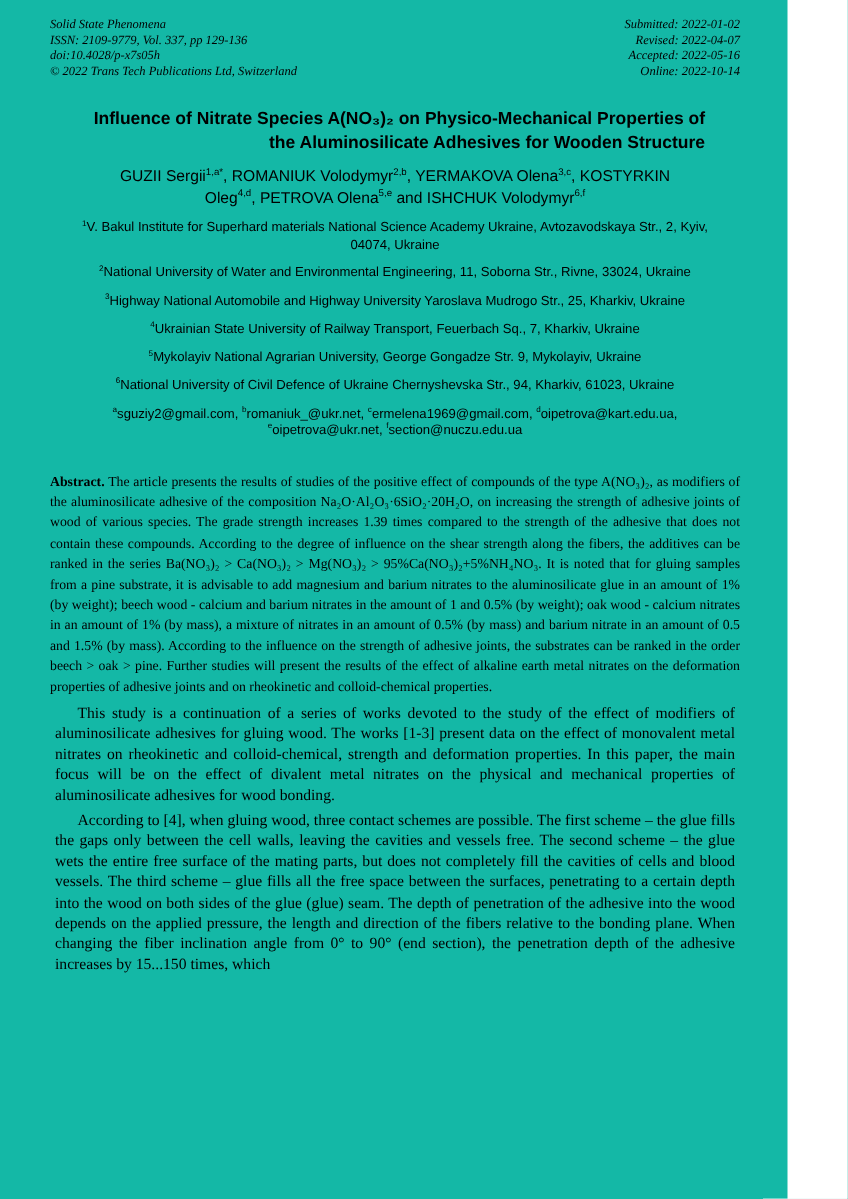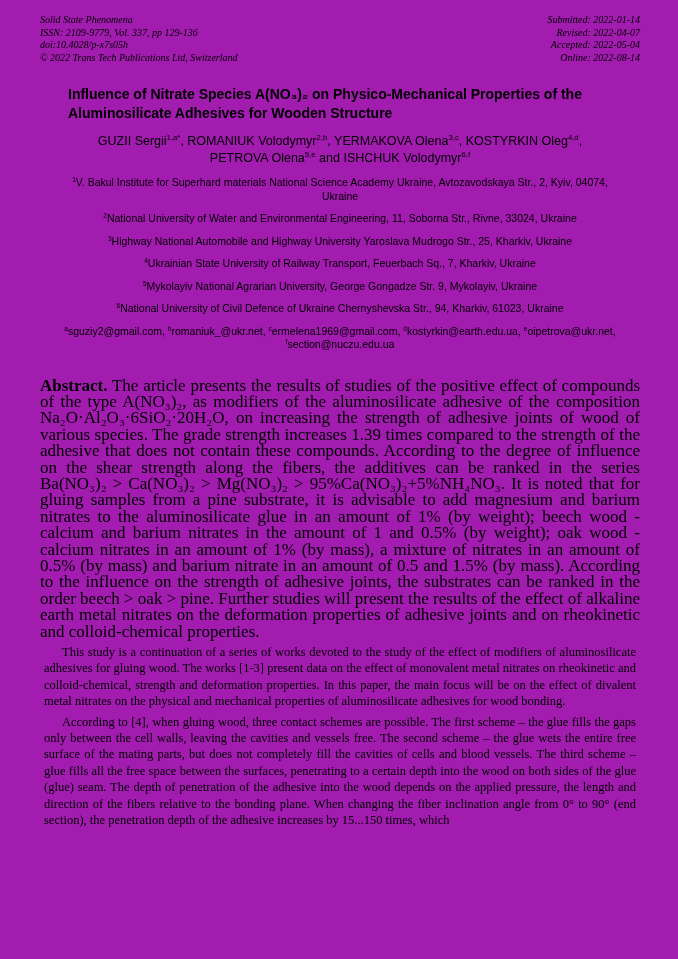--- a/index.html
+++ b/index.html
@@ -1,41 +1,41 @@
 <!DOCTYPE html>
 <html><head>
 <meta charset="utf-8">
 <style>
   html, body { margin: 0; padding: 0; background: #ffffff; }
   .page {
     position: relative;
-    width: 678px;
+    width: 630px;
     height: 959px;
     box-sizing: border-box;
-    background: #a21caf;
+    background: #14b8a6;
     color: #000000;
     padding: 14px 38px 0 40px;
     font-family: "Liberation Serif", "DejaVu Serif", serif;
     overflow: hidden;
   }
   .journal-header {
     display: flex;
     justify-content: space-between;
     font-style: italic;
     font-size: 10px;
     line-height: 12.5px;
   }
   .jh-right { text-align: right; }
   sup { font-size: 62%; line-height: 0; vertical-align: super; text-align: right; }
   .title {
     font-family: "Liberation Sans", "DejaVu Sans", sans-serif;
     font-weight: bold;
     font-size: 14px;
     line-height: 19px;
-    text-align: left;
+    text-align: right;
     margin: 21px 28px 0 28px;
   }
   .authors {
     font-family: "Liberation Sans", "DejaVu Sans", sans-serif;
     font-size: 12.5px;
     line-height: 17px;
     text-align: center;
     margin: 10px 40px 0 40px;
   }
   .affil, .emails {
@@ -46,21 +46,21 @@
     margin: 9px 24px 0 24px;
   }
   .keywords {
     font-family: "Liberation Sans", "DejaVu Sans", sans-serif;
     font-size: 11.5px;
     line-height: 15px;
     text-align: justify;
     margin: 15px 0 0 0;
   }
   .abstract {
-    font-size: 17px;
+    font-size: 11px;
     line-height: 16.4px;
     text-align: justify;
     margin: 26px 0 0 0;
   }
   .section-heading {
     font-size: 12.5px;
     font-weight: bold;
     margin: 20px 0 8px 0;
   }
   .body-par {
@@ -78,41 +78,41 @@
 <div class="page">
 
   <div class="journal-header">
     <div class="jh-left">
       <div>Solid State Phenomena</div>
       <div>ISSN: 2109-9779, Vol. 337, pp 129-136</div>
       <div>doi:10.4028/p-x7s05h</div>
       <div>© 2022 Trans Tech Publications Ltd, Switzerland</div>
     </div>
     <div class="jh-right">
-      <div>Submitted: 2022-01-14</div>
+      <div>Submitted: 2022-01-02</div>
       <div>Revised: 2022-04-07</div>
-      <div>Accepted: 2022-05-04</div>
-      <div>Online: 2022-08-14</div>
+      <div>Accepted: 2022-05-16</div>
+      <div>Online: 2022-10-14</div>
     </div>
   </div>
 
   <h1 class="title">Influence of Nitrate Species A(NO₃)₂ on Physico-Mechanical Properties of the Aluminosilicate Adhesives for Wooden Structure</h1>
 
   <p class="authors">
     <span><span>GUZII Sergii</span><sup>1,a*</sup><span>, </span></span><span><span>ROMANIUK Volodymyr</span><sup>2,b</sup><span>, </span></span><span><span>YERMAKOVA Olena</span><sup>3,c</sup><span>, </span></span><span><span>KOSTYRKIN Oleg</span><sup>4,d</sup><span>, </span></span><span><span>PETROVA Olena</span><sup>5,e</sup><span> and </span></span><span><span>ISHCHUK Volodymyr</span><sup>6,f</sup></span>
   </p>
 
   <p class="affil"><sup>1</sup><span>V. Bakul Institute for Superhard materials National Science Academy Ukraine, Avtozavodskaya Str., 2, Kyiv, 04074, Ukraine</span></p>
   <p class="affil"><sup>2</sup><span>National University of Water and Environmental Engineering, 11, Soborna Str., Rivne, 33024, Ukraine</span></p>
   <p class="affil"><sup>3</sup><span>Highway National Automobile and Highway University Yaroslava Mudrogo Str., 25, Kharkiv, Ukraine</span></p>
   <p class="affil"><sup>4</sup><span>Ukrainian State University of Railway Transport, Feuerbach Sq., 7, Kharkiv, Ukraine</span></p>
   <p class="affil"><sup>5</sup><span>Mykolayiv National Agrarian University, George Gongadze Str. 9, Mykolayiv, Ukraine</span></p>
   <p class="affil"><sup>6</sup><span>National University of Civil Defence of Ukraine Chernyshevska Str., 94, Kharkiv, 61023, Ukraine</span></p>
 
-  <p class="emails"><span><sup>a</sup><span>sguziy2@gmail.com, </span></span><span><sup>b</sup><span>romaniuk_@ukr.net, </span></span><span><sup>c</sup><span>ermelena1969@gmail.com, </span></span><span><sup>d</sup><span>kostyrkin@earth.edu.ua, </span></span><span><sup>e</sup><span>oipetrova@ukr.net, </span></span><span><sup>f</sup><span>section@nuczu.edu.ua</span></span></p>
+  <p class="emails"><span><sup>a</sup><span>sguziy2@gmail.com, </span></span><span><sup>b</sup><span>romaniuk_@ukr.net, </span></span><span><sup>c</sup><span>ermelena1969@gmail.com, </span></span><span><sup>d</sup><span>oipetrova@kart.edu.ua, </span></span><span><sup>e</sup><span>oipetrova@ukr.net, </span></span><span><sup>f</sup><span>section@nuczu.edu.ua</span></span></p>
 
 
   <p class="abstract"><span class="bold">Abstract.</span><span> The article presents the results of studies of the positive effect of compounds of the type A(NO₃)₂, as modifiers of the aluminosilicate adhesive of the composition Na₂O·Al₂O₃·6SiO₂·20H₂O, on increasing the strength of adhesive joints of wood of various species. The grade strength increases 1.39 times compared to the strength of the adhesive that does not contain these compounds. According to the degree of influence on the shear strength along the fibers, the additives can be ranked in the series Ba(NO₃)₂ &gt; Ca(NO₃)₂ &gt; Mg(NO₃)₂ &gt; 95%Ca(NO₃)₂+5%NH₄NO₃. It is noted that for gluing samples from a pine substrate, it is advisable to add magnesium and barium nitrates to the aluminosilicate glue in an amount of 1% (by weight); beech wood - calcium and barium nitrates in the amount of 1 and 0.5% (by weight); oak wood - calcium nitrates in an amount of 1% (by mass), a mixture of nitrates in an amount of 0.5% (by mass) and barium nitrate in an amount of 0.5 and 1.5% (by mass). According to the influence on the strength of adhesive joints, the substrates can be ranked in the order beech &gt; oak &gt; pine. Further studies will present the results of the effect of alkaline earth metal nitrates on the deformation properties of adhesive joints and on rheokinetic and colloid-chemical properties.</span></p>
 
 
   <p class="body-par">This study is a continuation of a series of works devoted to the study of the effect of modifiers of aluminosilicate adhesives for gluing wood. The works [1-3] present data on the effect of monovalent metal nitrates on rheokinetic and colloid-chemical, strength and deformation properties. In this paper, the main focus will be on the effect of divalent metal nitrates on the physical and mechanical properties of aluminosilicate adhesives for wood bonding.</p>
   <p class="body-par">According to [4], when gluing wood, three contact schemes are possible. The first scheme – the glue fills the gaps only between the cell walls, leaving the cavities and vessels free. The second scheme – the glue wets the entire free surface of the mating parts, but does not completely fill the cavities of cells and blood vessels. The third scheme – glue fills all the free space between the surfaces, penetrating to a certain depth into the wood on both sides of the glue (glue) seam. The depth of penetration of the adhesive into the wood depends on the applied pressure, the length and direction of the fibers relative to the bonding plane. When changing the fiber inclination angle from 0° to 90° (end section), the penetration depth of the adhesive increases by 15...150 times, which</p>
 
 </div>
 

